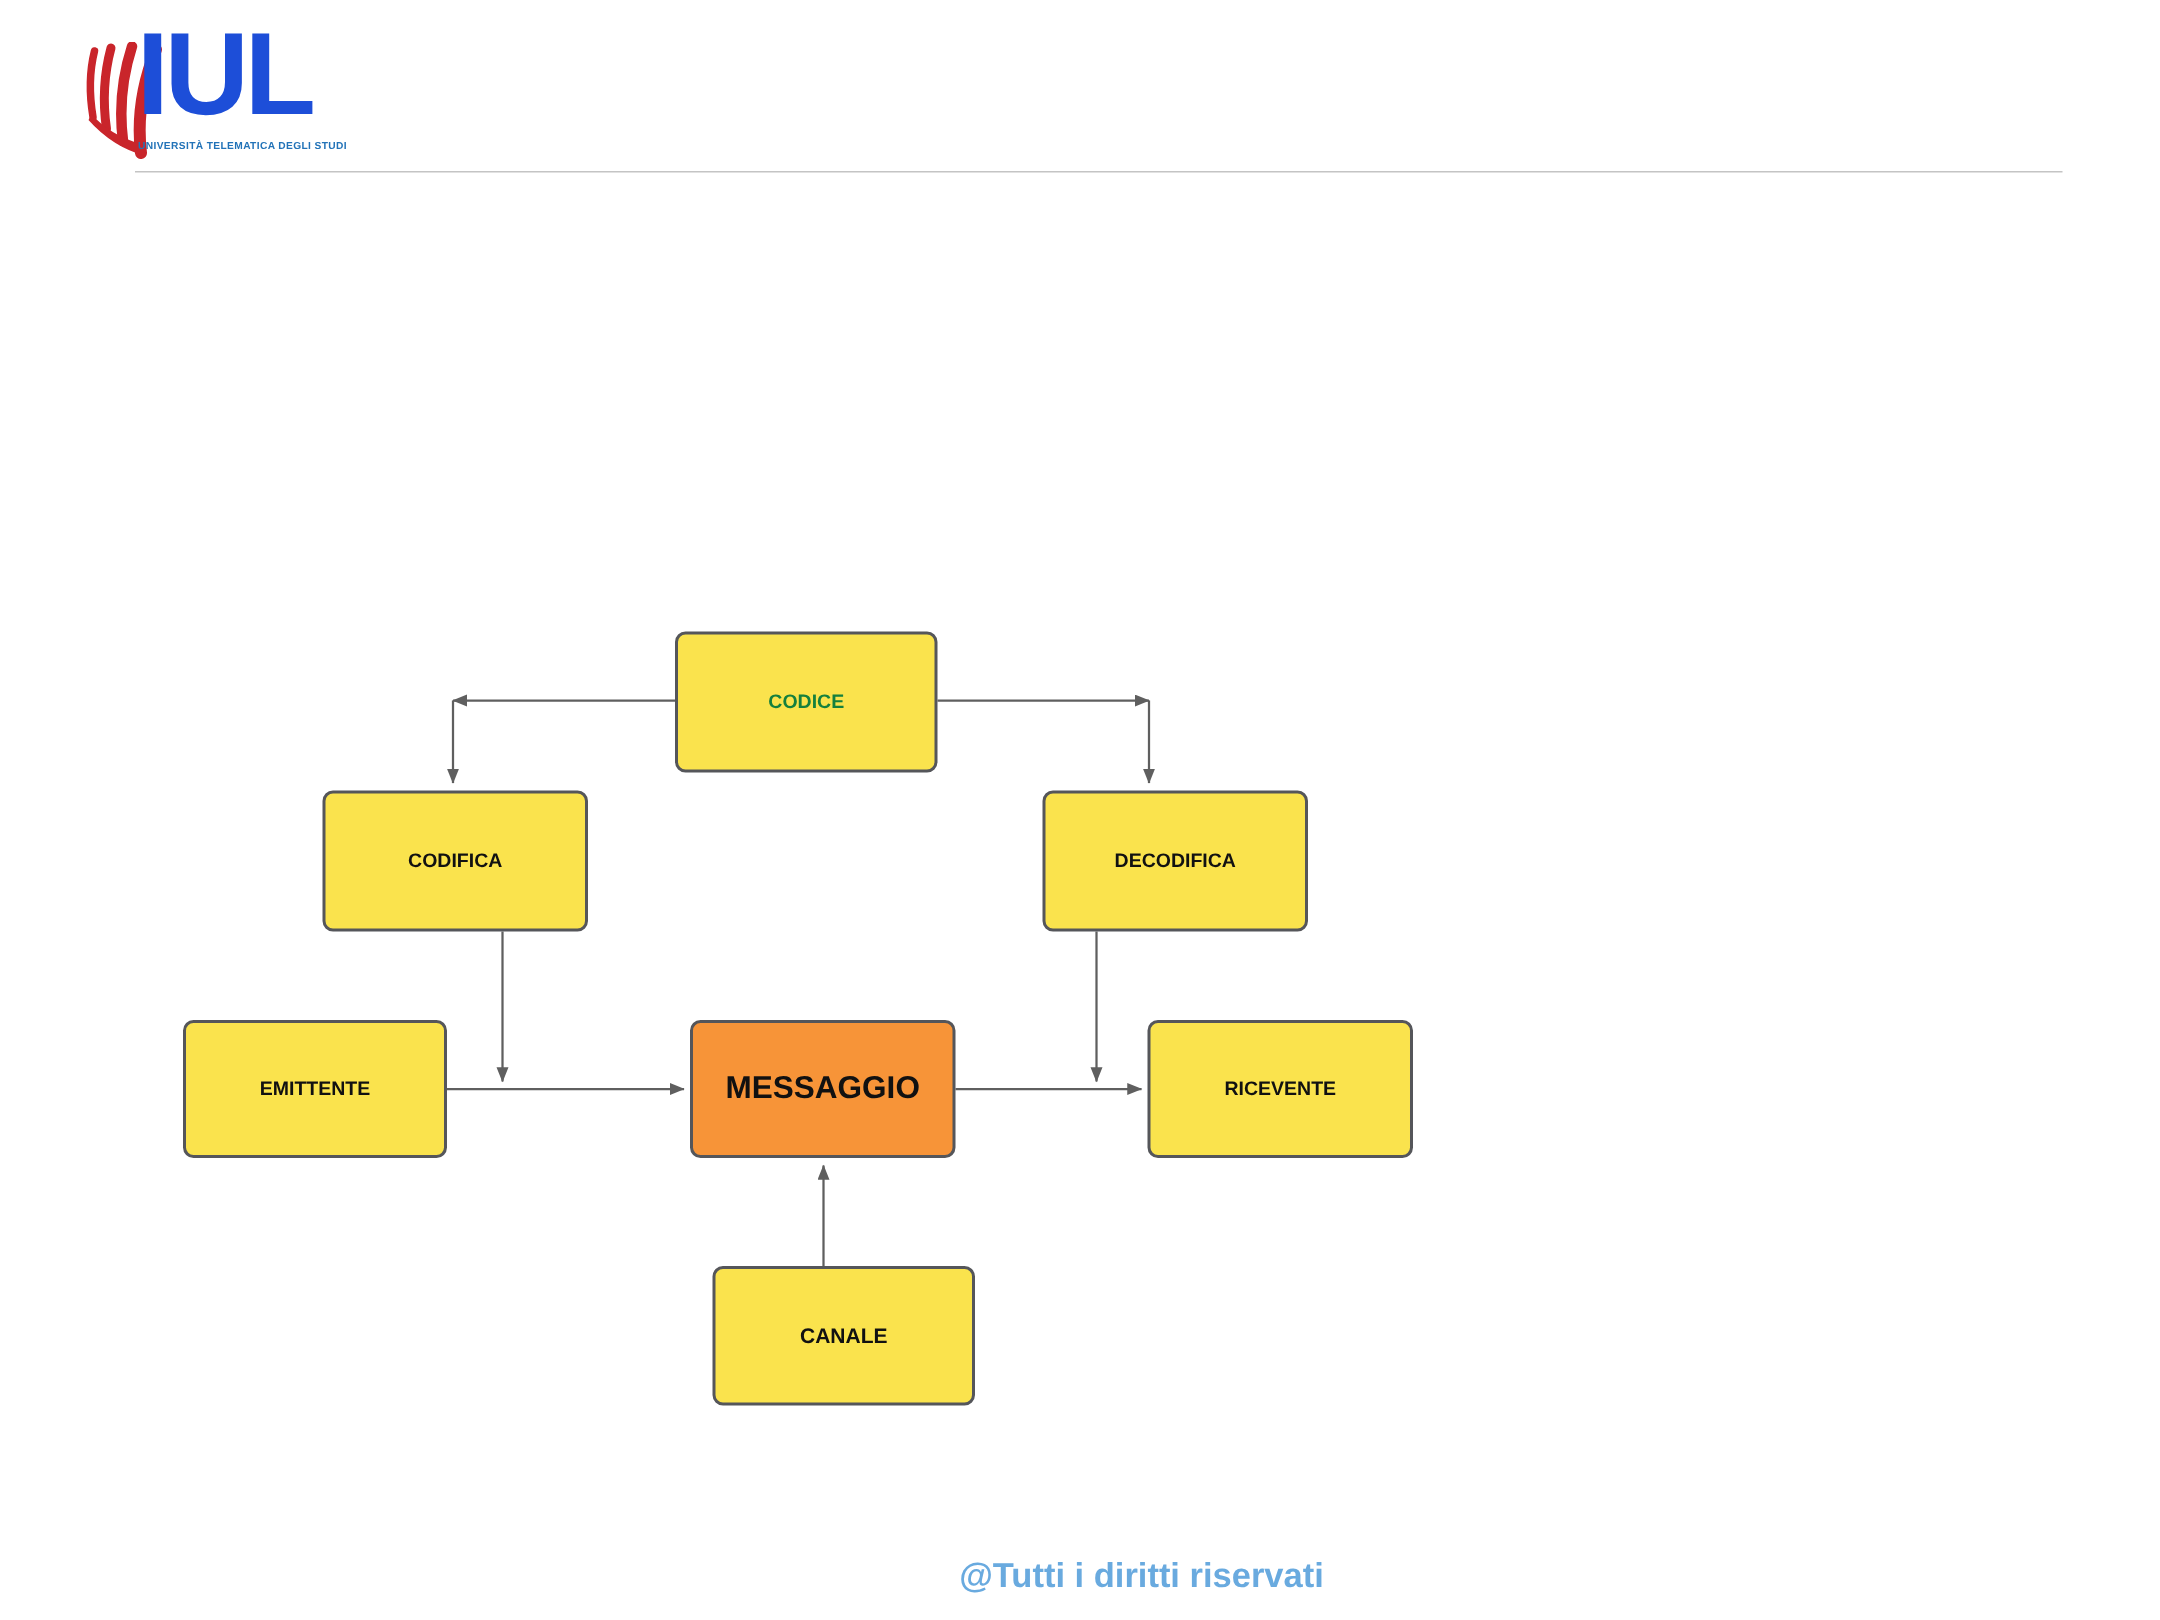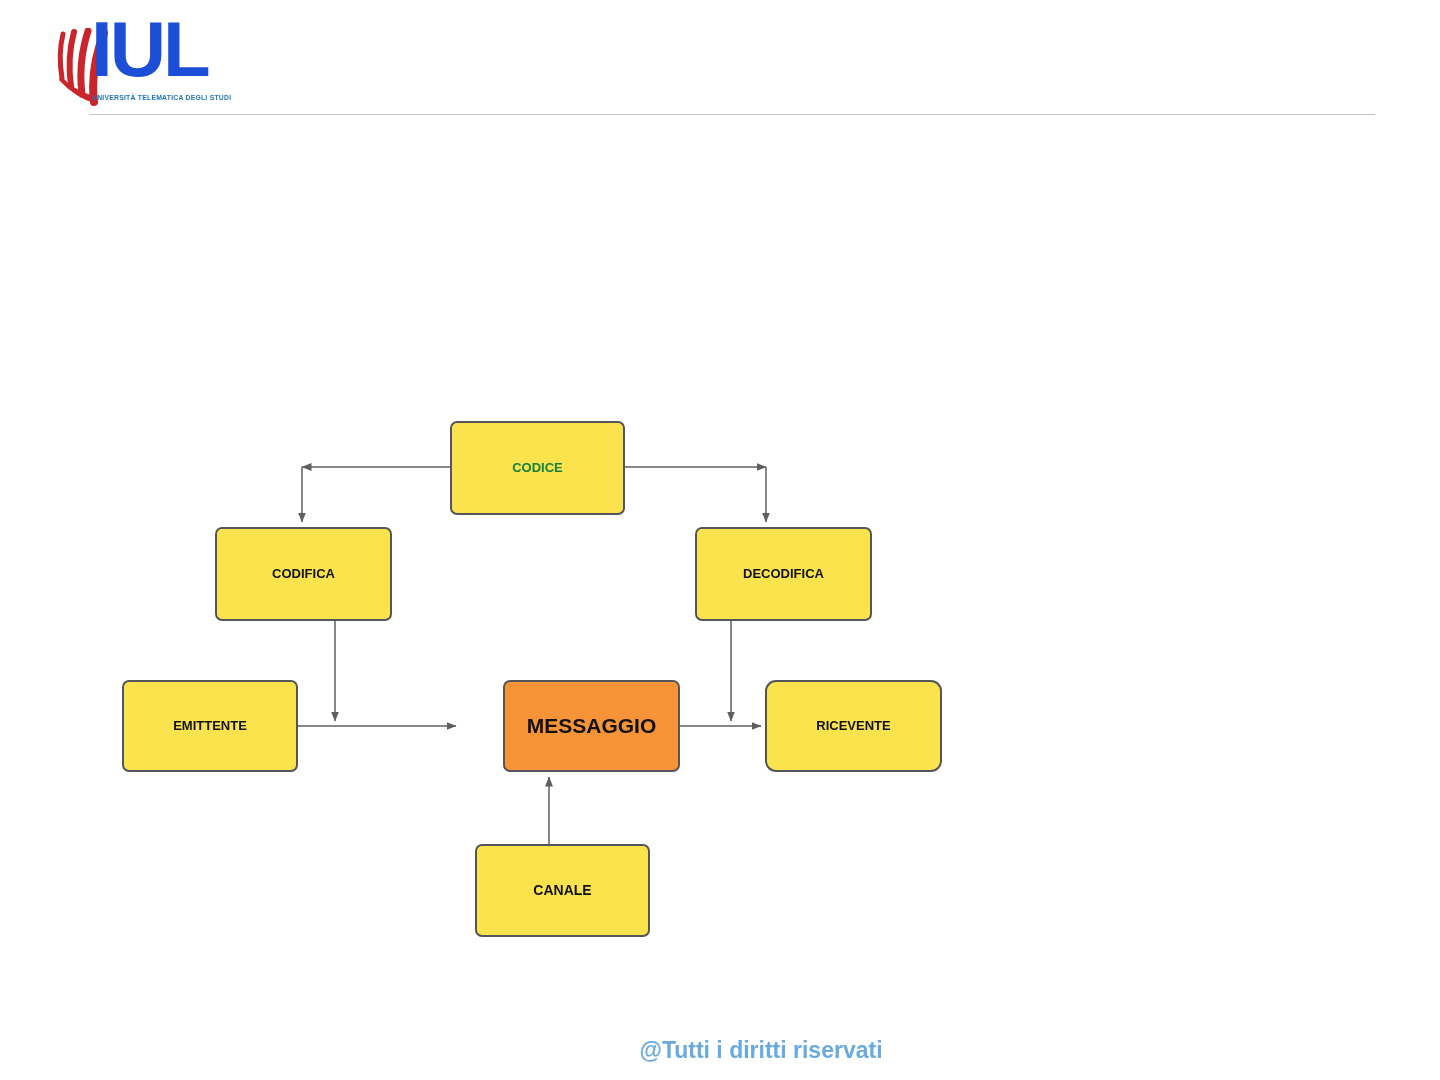--- a/index.html
+++ b/index.html
@@ -66,18 +66,18 @@
       <polyline points="335,621 335,721" fill="none" stroke="#5F5F5F" stroke-width="1.5" marker-end="url(#arr)"></polyline>
       <polyline points="731,621 731,721" fill="none" stroke="#5F5F5F" stroke-width="1.5" marker-end="url(#arr)"></polyline>
       <polyline points="298,726 456,726" fill="none" stroke="#5F5F5F" stroke-width="1.5" marker-end="url(#arr)"></polyline>
       <polyline points="637,726 761,726" fill="none" stroke="#5F5F5F" stroke-width="1.5" marker-end="url(#arr)"></polyline>
       <polyline points="549,844 549,777" fill="none" stroke="#5F5F5F" stroke-width="1.5" marker-end="url(#arr)"></polyline>
     </svg>
     <div class="node" style="left: 450px; top: 421px; width: 175px; height: 94px; background: rgb(250, 227, 77); border-color: rgb(85, 86, 90); color: #15803d; font-size: 13px;">CODICE</div>
     <div class="node" style="left: 695px; top: 527px; width: 177px; height: 94px; background: rgb(250, 227, 77); border-color: rgb(85, 86, 90); color: rgb(17, 17, 17); font-size: 13px;">DECODIFICA</div>
     <div class="node" style="left: 215px; top: 527px; width: 177px; height: 94px; background: rgb(250, 227, 77); border-color: rgb(85, 86, 90); color: rgb(17, 17, 17); font-size: 13px;">CODIFICA</div>
     <div class="node" style="left: 122px; top: 680px; width: 176px; height: 92px; background: rgb(250, 227, 77); border-color: rgb(85, 86, 90); color: rgb(17, 17, 17); font-size: 13px;">EMITTENTE</div>
-    <div class="node" style="left: 460px; top: 680px; width: 177px; height: 92px; background: rgb(247, 148, 56); border-color: rgb(85, 86, 90); color: rgb(17, 17, 17); font-size: 21px; margin-left: 43px;">MESSAGGIO</div>
-    <div class="node" style="left: 765px; top: 680px; width: 177px; height: 92px; background: rgb(250, 227, 77); border-color: rgb(85, 86, 90); color: rgb(17, 17, 17); font-size: 13px; border-radius: 11px;">RICEVENTE</div>
+    <div class="node" style="left: 460px; top: 680px; width: 177px; height: 92px; background: rgb(247, 148, 56); border-color: rgb(85, 86, 90); color: rgb(17, 17, 17); font-size: 21px;">MESSAGGIO</div>
+    <div class="node" style="left: 765px; top: 680px; width: 177px; height: 92px; background: rgb(250, 227, 77); border-color: rgb(85, 86, 90); color: rgb(17, 17, 17); font-size: 13px;">RICEVENTE</div>
     <div class="node" style="left: 462px; top: 844px; width: 175px; height: 93px; background: rgb(250, 227, 77); border-color: rgb(85, 86, 90); color: rgb(17, 17, 17); font-size: 14px; margin-left: 13px;">CANALE</div>
   </div>
 
 <div class="footer" style="color: rgb(105, 170, 223);">@Tutti i diritti riservati</div>
 
 </body></html>

